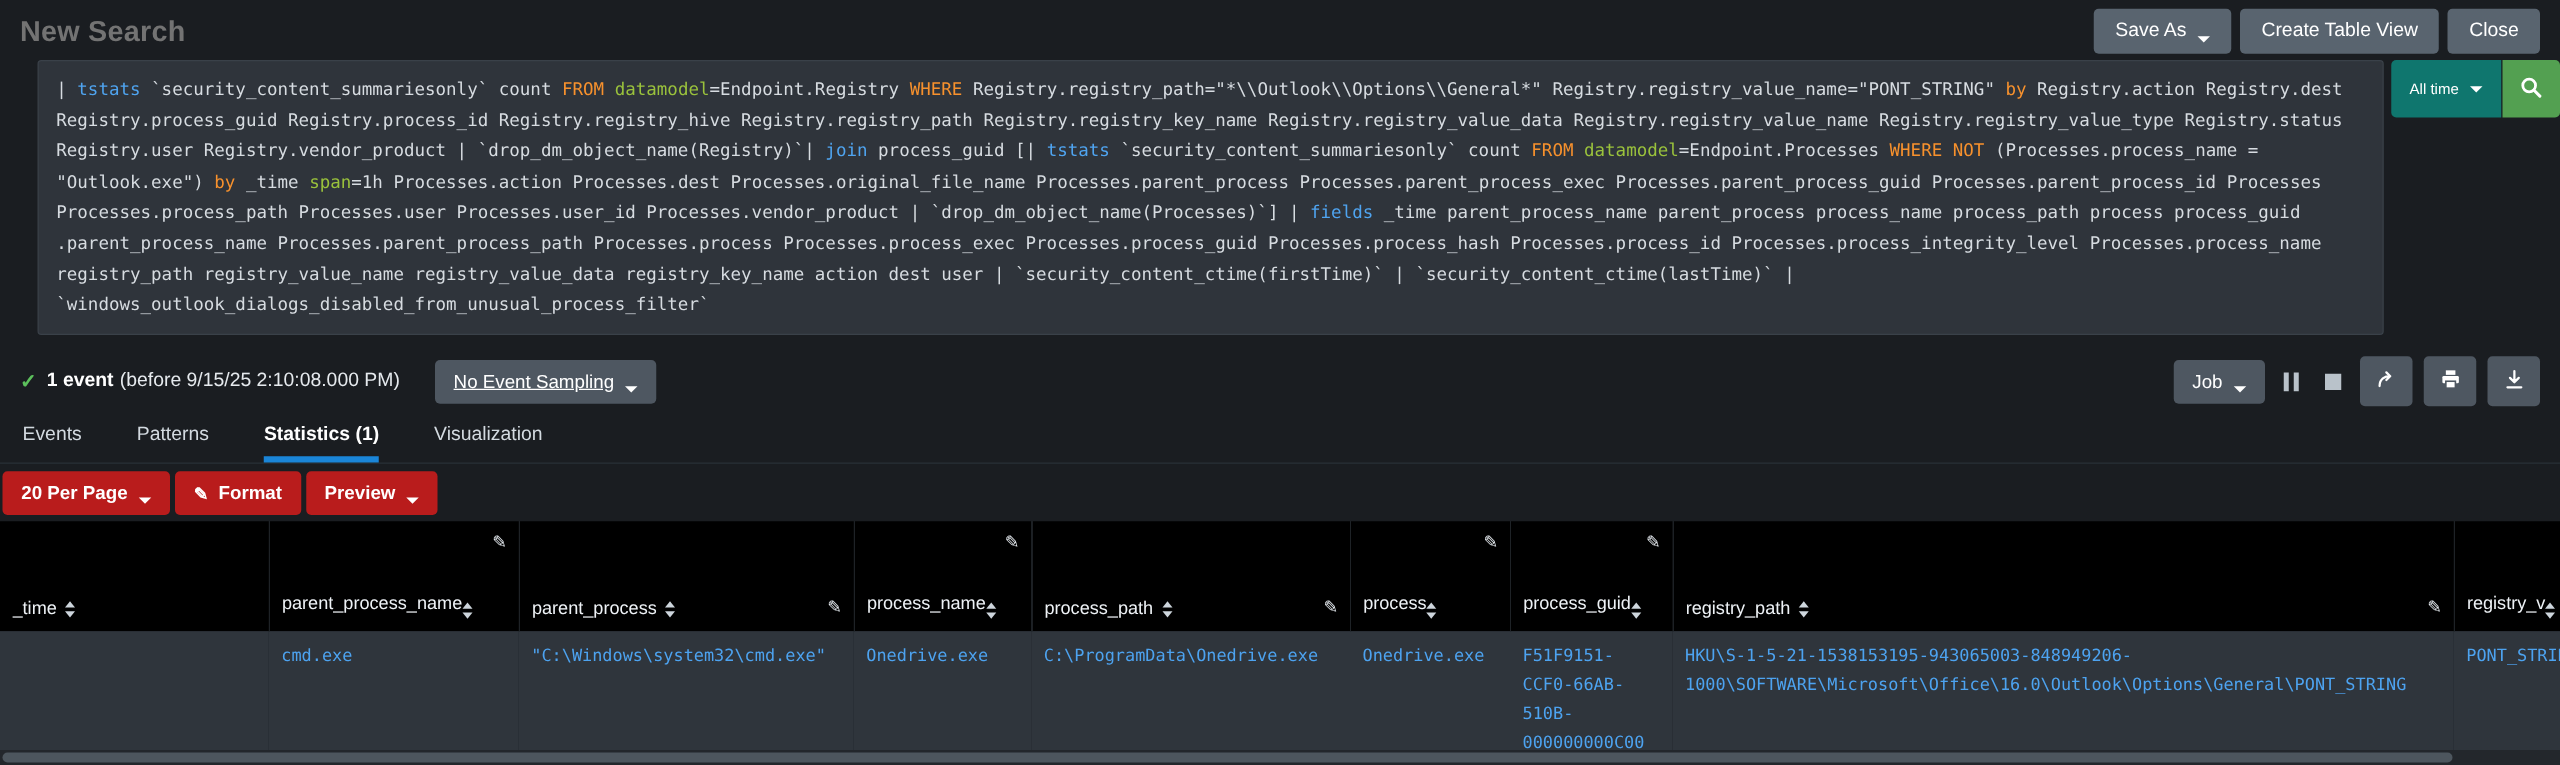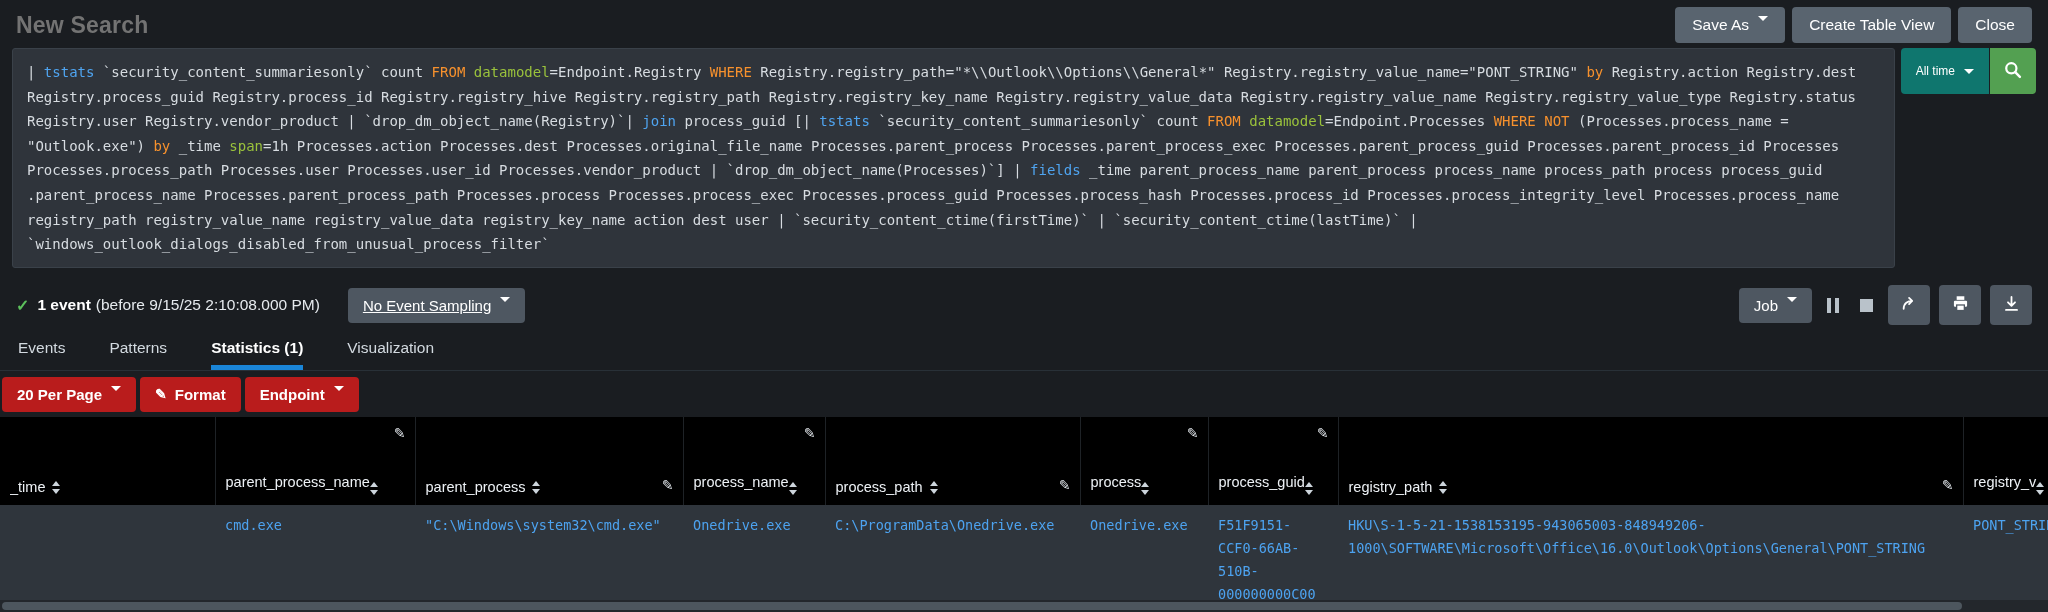--- a/index.html
+++ b/index.html
@@ -8,24 +8,24 @@
     background:#1a1d21;
     font-family:"Liberation Sans", sans-serif;
     color:#e6eaee;
     position:relative;
   }
   
   .topbar { display:flex; align-items:center; justify-content:space-between; padding:8px 16px 6px; height:48px; }
   .topbar h1 { font-size:23px; font-weight:bold; color:#737373; letter-spacing:.2px; }
   .topbar-buttons { display:flex; gap:7px; }
   button { font-family:"Liberation Sans", sans-serif; border:none; cursor:pointer; color:#ffffff; }
-  .btn { background:#59646f; border-radius:4px; padding:9px 17px; font-size:15.5px; display:flex; align-items:flex-start; }
+  .btn { background:#59646f; border-radius:4px; padding:9px 17px; font-size:15.5px; display:flex; align-items:flex-end; }
   .caret { width:0; height:0; border-left:5px solid transparent; border-right:5px solid transparent; border-top:5px solid #ffffff; display:inline-block; margin-left:9px; }
   
-  .search-row { display:flex; align-items:flex-start; margin:0 12px; }
+  .search-row { display:flex; align-items:flex-start; margin:0 0;padding-left:30px; }
   .query-box {
     flex:1; background:#2f343b; border:1px solid #3a4149; border-radius:3px;
     padding:11px 14px; height:220px; overflow:hidden;
     font-family:"DejaVu Sans Mono", monospace; font-size:14px; line-height:24.6px; color:#d7dce1;
   }
   .qline { white-space:pre; }
   .tok-p   { color:#d7dce1; }
   .tok-cmd { color:#4fa4f0; }
   .tok-kw  { color:#f7912d; }
   .tok-mod { color:#9ac23c; }
@@ -184,21 +184,21 @@
 <div class="results-toolbar">
   <button class="btn">
     <span>20 Per Page</span>
     <span class="caret"></span>
   </button>
   <button class="btn">
     <span class="fmt-pencil">✎</span>
     <span>Format</span>
   </button>
   <button class="btn">
-    <span>Endpoint</span>
+    <span>Preview</span>
     <span class="caret"></span>
   </button>
 </div>
 
 <div class="table-wrap">
   <table class="results">
     <thead>
         <tr>
           <th style="width: 215px;">
             <div class="hwrap">

